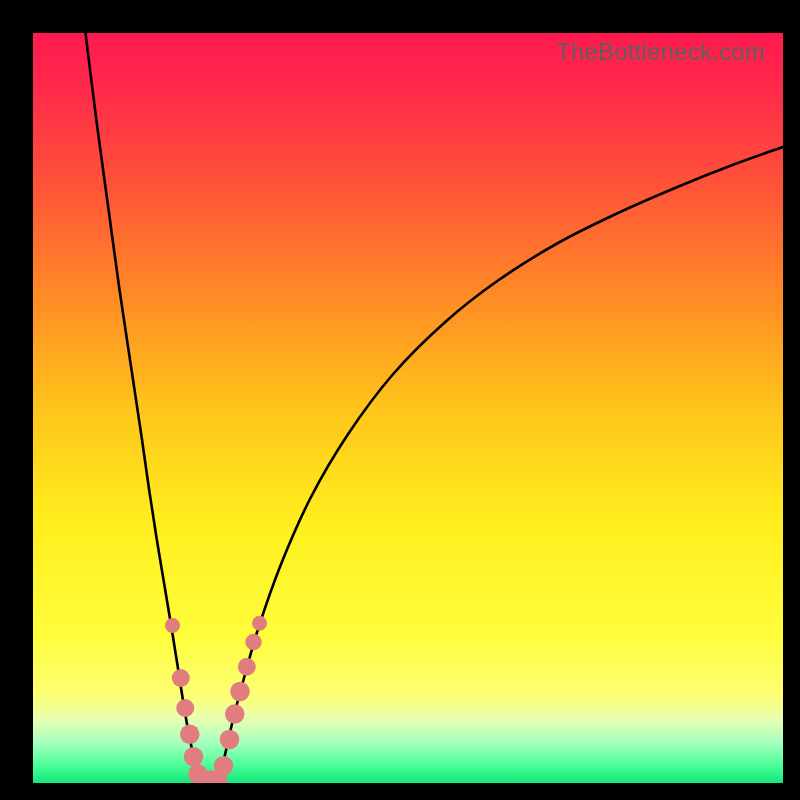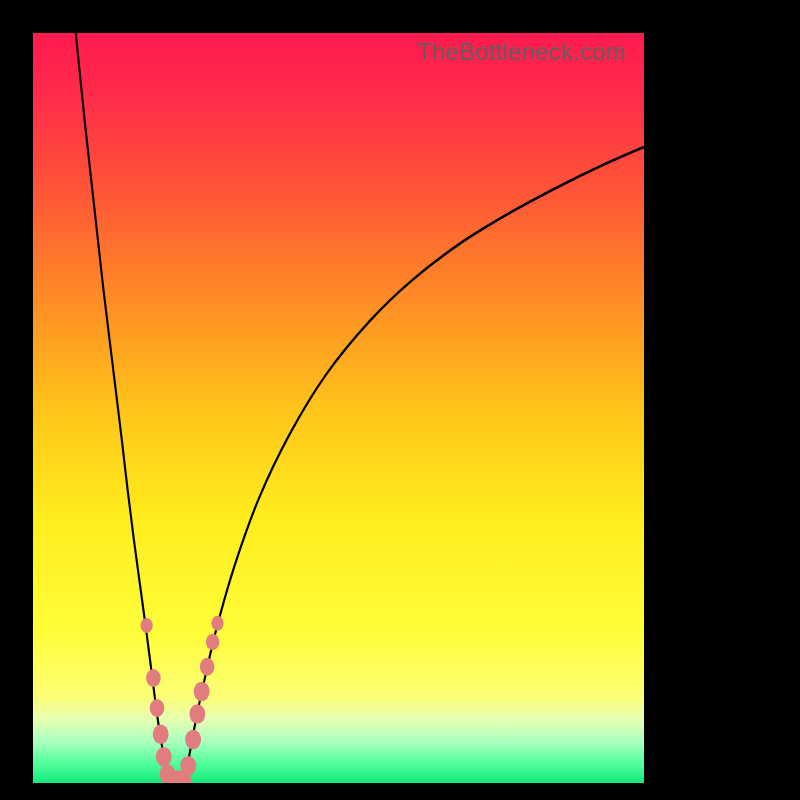--- a/index.html
+++ b/index.html
@@ -13,21 +13,21 @@
   }
   .frame {
     position: absolute;
     inset: 0;
     background: #000;
   }
   .plot {
     position: absolute;
     left: 33px;
     top: 33px;
-    width: 611px;
+    width: 750px;
     height: 750px;
     overflow: hidden;
   }
   .gradient {
     position: absolute;
     inset: 0;
   }
   .watermark {
     position: absolute;
     top: 5px;

